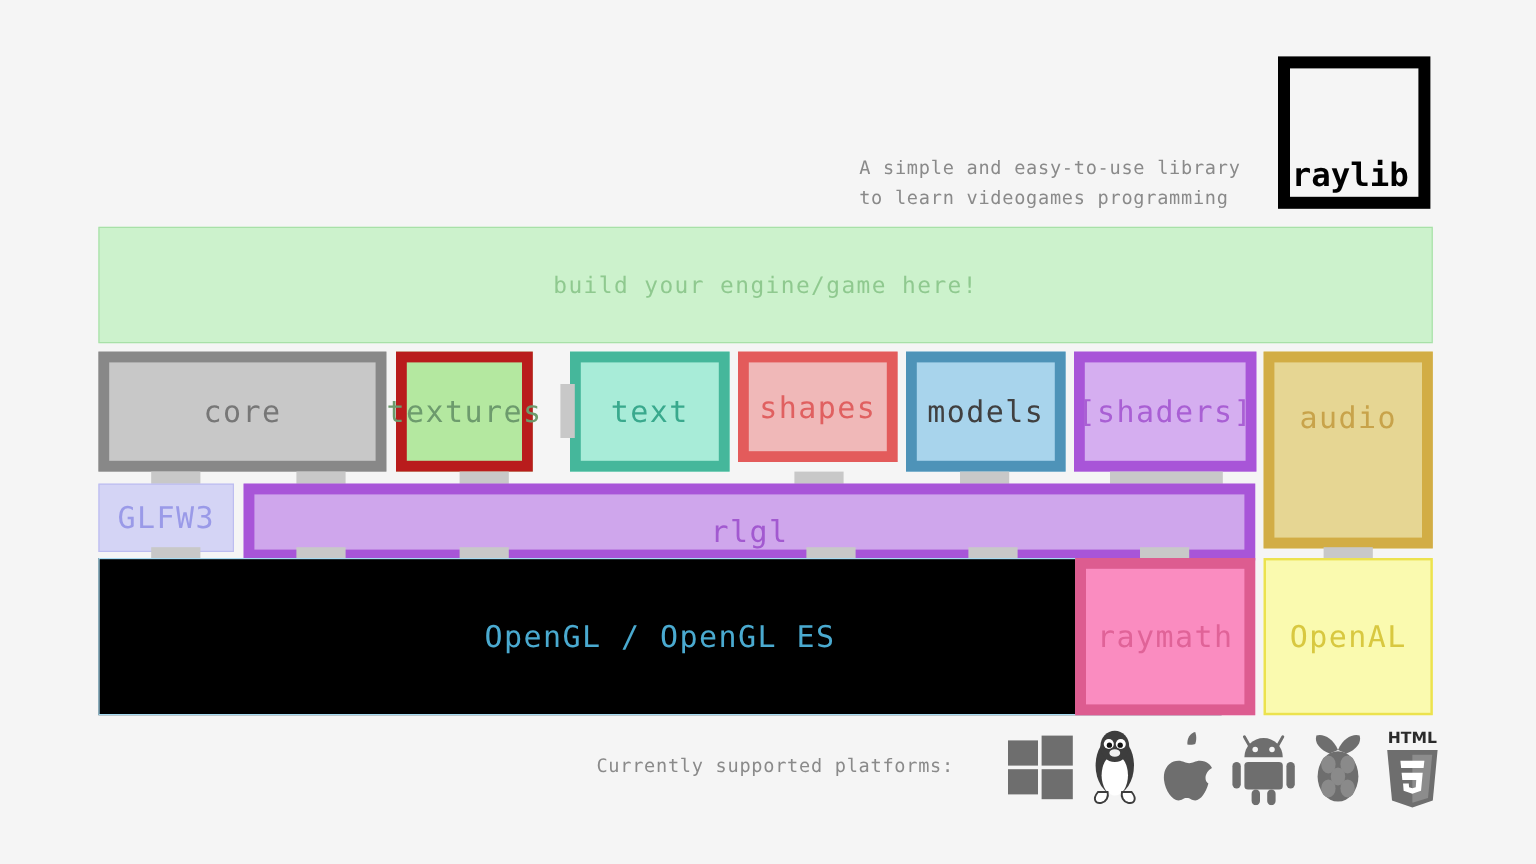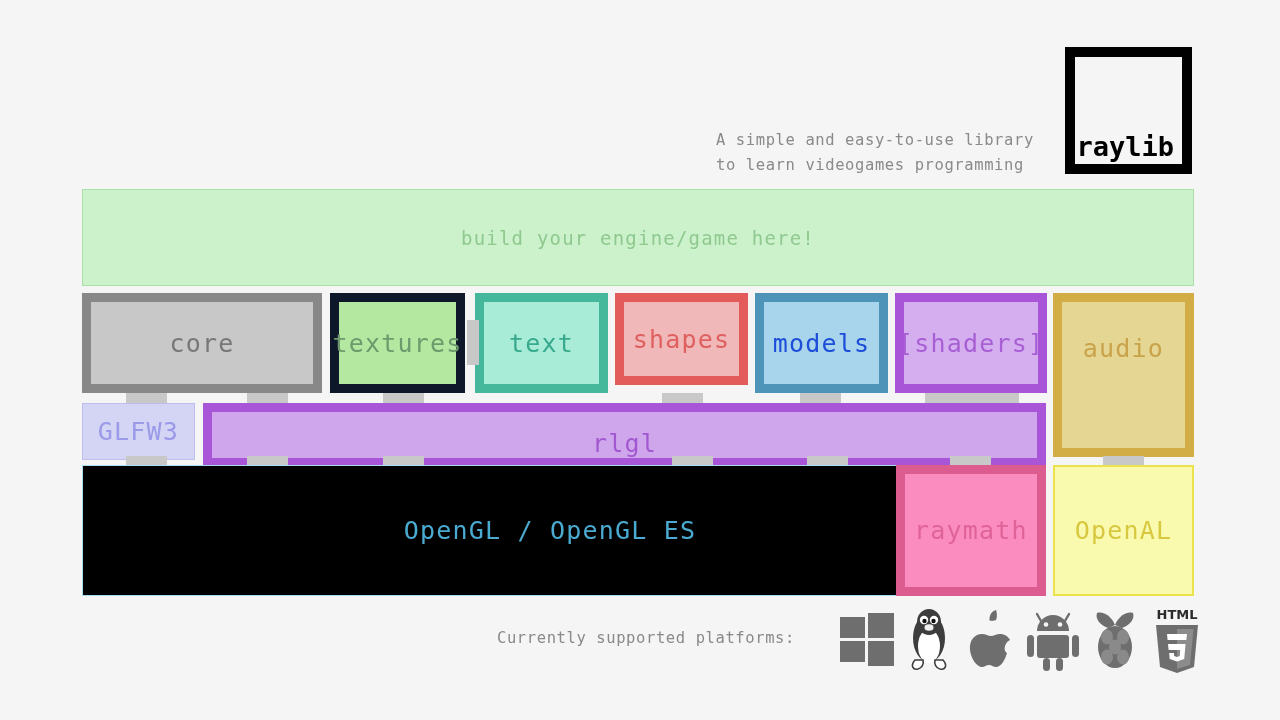--- a/index.html
+++ b/index.html
@@ -53,32 +53,32 @@
     left: 82px; top: 189px; width: 1112px; height: 97px;
     background: #ccf2cc; border: 1px solid #a8e0a8;
   }
   #banner .lbl { color: #8fc98f; font-size: 19px; }
 
   
   .module { border-style: solid; }
   #mod-core     { left: 82px;  top: 293px; width: 240px; height: 100px;
                   background: #c8c8c8; border: 9px solid #888888; }
   #mod-core .lbl     { color: #777777; }
-  #mod-textures { left: 330px; top: 293px; width: 135px; height: 100px;
-                  background: #b4e8a0; border: 9px solid #0f172a; }
+  #mod-textures { left: 330px; top: 293px; width: 114px; height: 100px;
+                  background: #b4e8a0; border: 9px solid #b91c1c; }
   #mod-textures .lbl { color: #6d9b6d; }
   #mod-text     { left: 475px; top: 293px; width: 133px; height: 100px;
                   background: #a8ecd8; border: 9px solid #45b79b; }
   #mod-text .lbl     { color: #39a98d; }
   #mod-shapes   { left: 615px; top: 293px; width: 133px; height: 92px;
                   background: #f0b8b8; border: 9px solid #e35b5b; }
   #mod-shapes .lbl   { color: #e06060; }
   #mod-models   { left: 755px; top: 293px; width: 133px; height: 100px;
                   background: #a8d4ec; border: 9px solid #4e93b8; }
-  #mod-models .lbl   { color: #1d4ed8; }
+  #mod-models .lbl   { color: #404040; }
   #mod-shaders  { left: 895px; top: 293px; width: 152px; height: 100px;
                   background: #d5aef0; border: 9px solid #a855d8; }
   #mod-shaders .lbl  { color: #a95fd4; }
   #mod-audio    { left: 1053px; top: 293px; width: 141px; height: 164px;
                   background: #e6d693; border: 9px solid #d2ad45;
                   align-items: flex-start; }
   #mod-audio .lbl    { color: #c8a34a; margin-top: 32px; }
 
   
   #blk-glfw3 {

